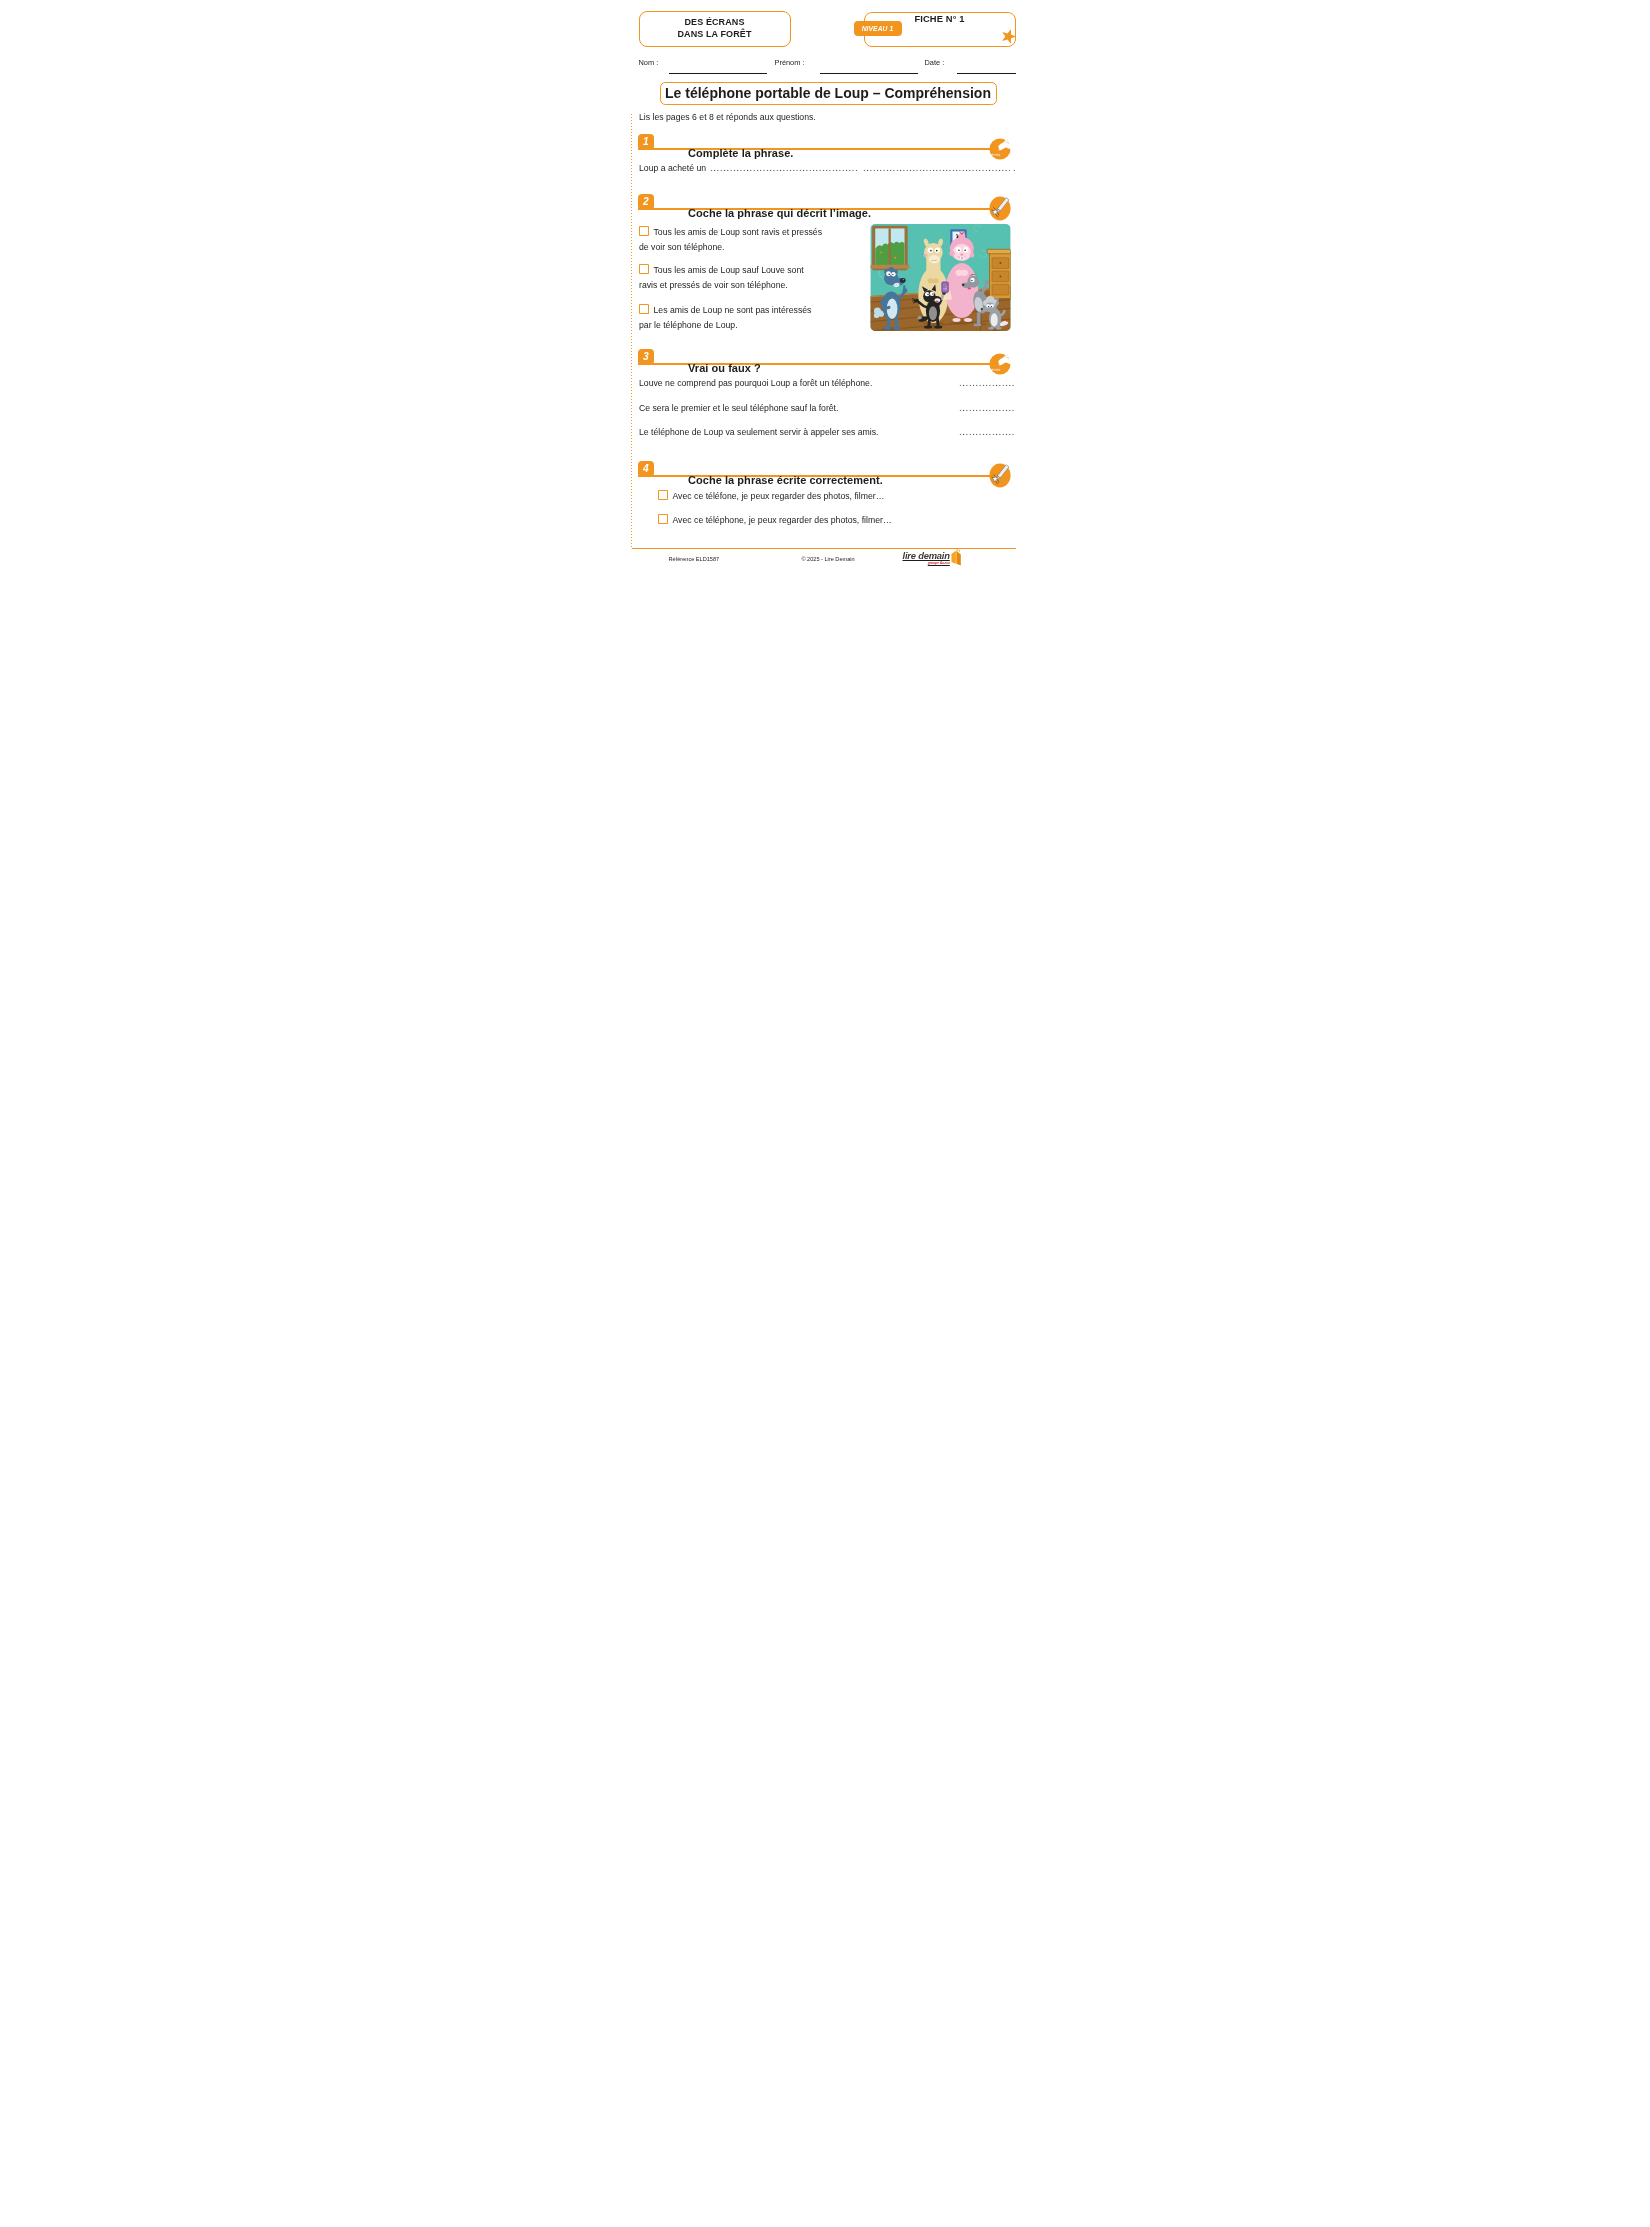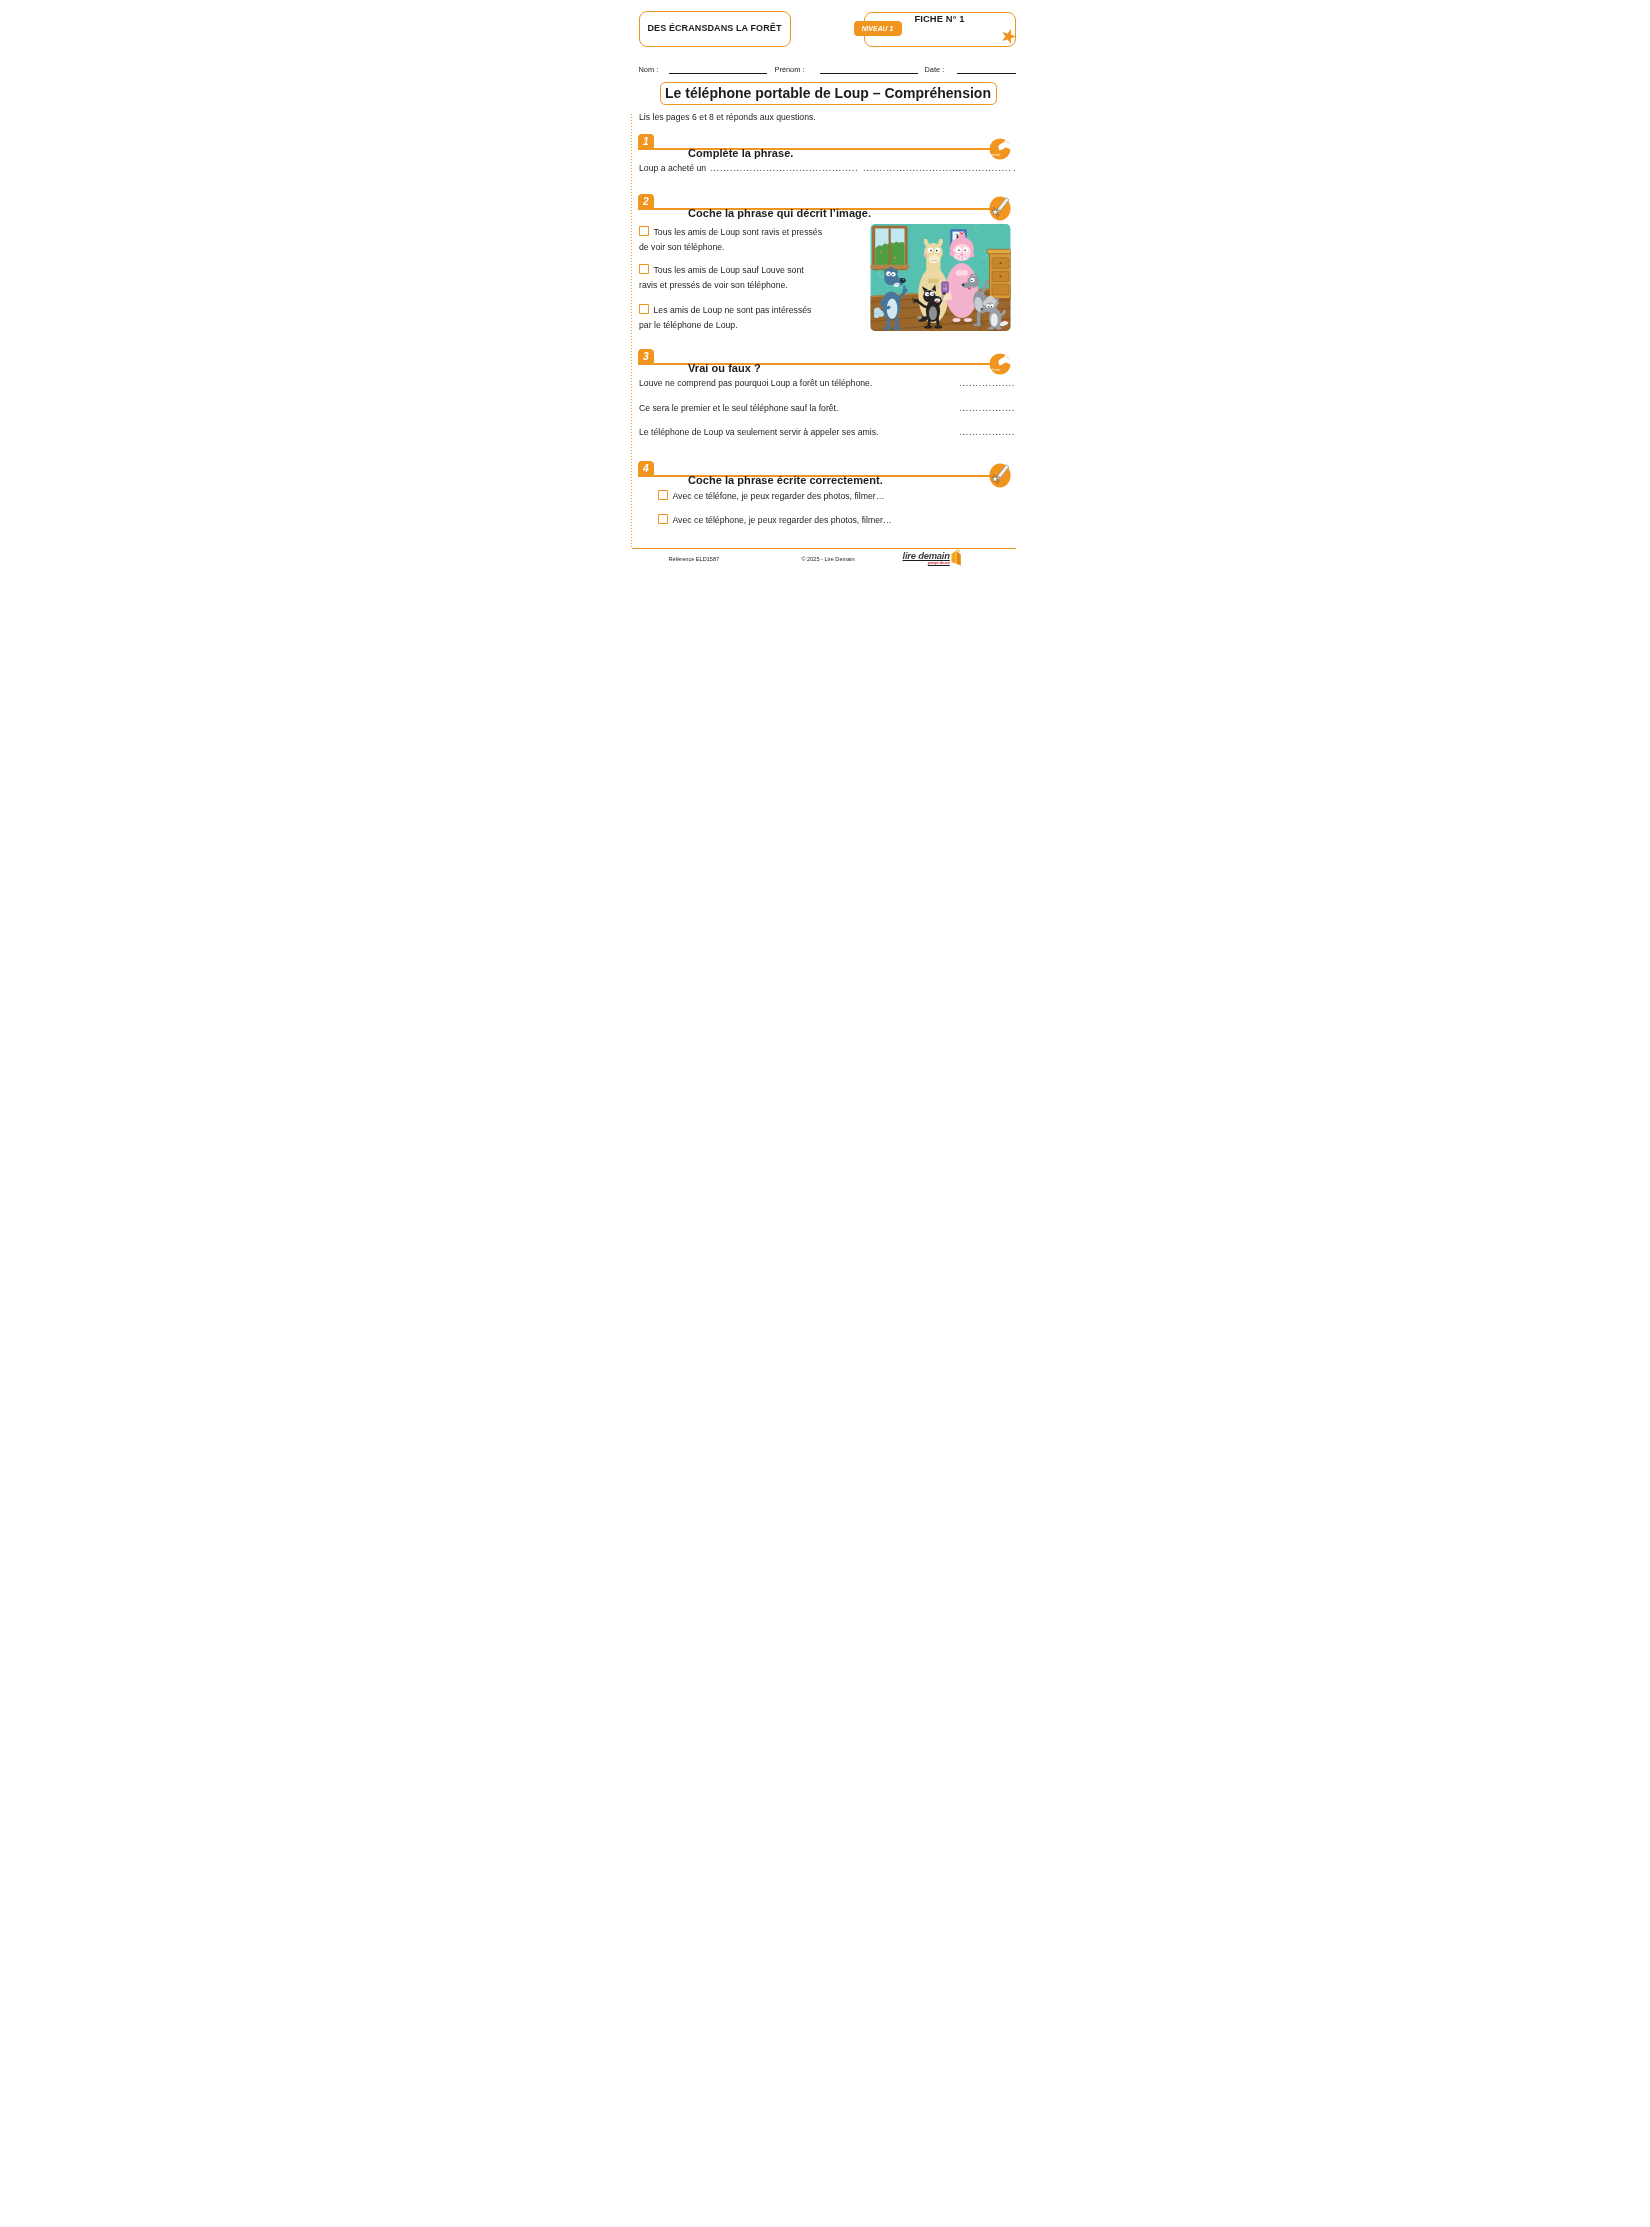--- a/index.html
+++ b/index.html
@@ -1,33 +1,33 @@
 <!DOCTYPE html>
 <html lang="fr" style="font-size:7.1px"><head>
 <meta charset="utf-8">
 <style>
   html,body{margin:0;padding:0;background:#ffffff;}
   body{font-family:"Liberation Sans","DejaVu Sans",sans-serif;color:#1d1d1b;}
   .page{position:relative;width:413px;height:584px;margin:0 auto;background:#fff;overflow:hidden;}
 
   
   .title-box{position:absolute;left:20px;top:10.7px;width:150px;height:34px;
-    border:1.3px solid #F2951F;border-radius:8px;display:flex;flex-direction:row;
+    border:1.3px solid #F2951F;border-radius:8px;display:flex;flex-direction:column;
     align-items:center;justify-content:center;text-align:center;
     font-weight:bold;font-size:9px;line-height:1.32;letter-spacing:0.1px;}
   .fiche-box{position:absolute;left:245px;top:11.6px;width:150px;height:33px;
     border:1.3px solid #F2951F;border-radius:8px;display:flex;align-items:flex-start;justify-content:center;}
   .fiche-label{font-weight:bold;font-size:9.4px;letter-spacing:0.1px;}
   .niveau-badge{position:absolute;left:-11px;top:8.5px;width:48px;height:15px;background:#F2951F;
     border-radius:4px;color:#fff;font-weight:bold;font-style:italic;font-size:6.7px;
     display:flex;align-items:center;justify-content:center;letter-spacing:0.1px;}
   .fiche-star{position:absolute;right:-2.7px;bottom:0.4px;width:17px;height:17px;}
 
   
-  .id-label{position:absolute;top:65px;font-size:7.4px;}
+  .id-label{position:absolute;top:58px;font-size:7.4px;}
   .id-line{position:absolute;top:65px;height:7.6px;border-bottom:1.3px solid #1a1a1a;}
 
   
   .banner{position:absolute;left:41px;top:82px;width:335px;height:20.5px;border:1.3px solid #F2951F;
     border-radius:5.3px;display:flex;align-items:center;justify-content:center;
     font-weight:bold;font-size:14px;}
 
   .instruction{position:absolute;left:20.5px;top:112px;font-size:8.7px;}
 
   

